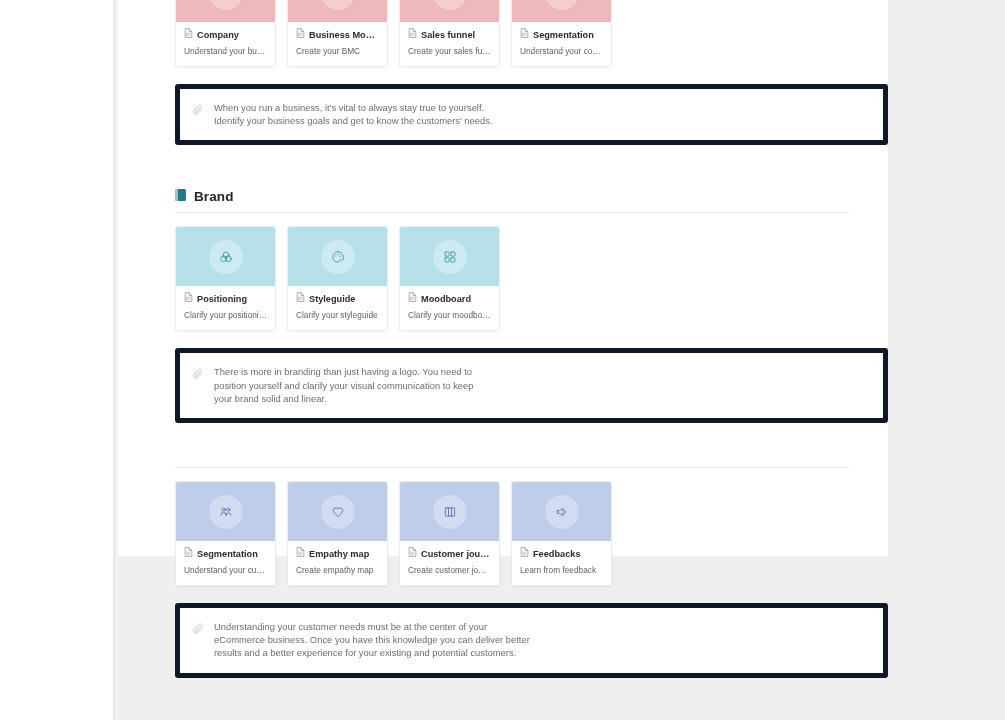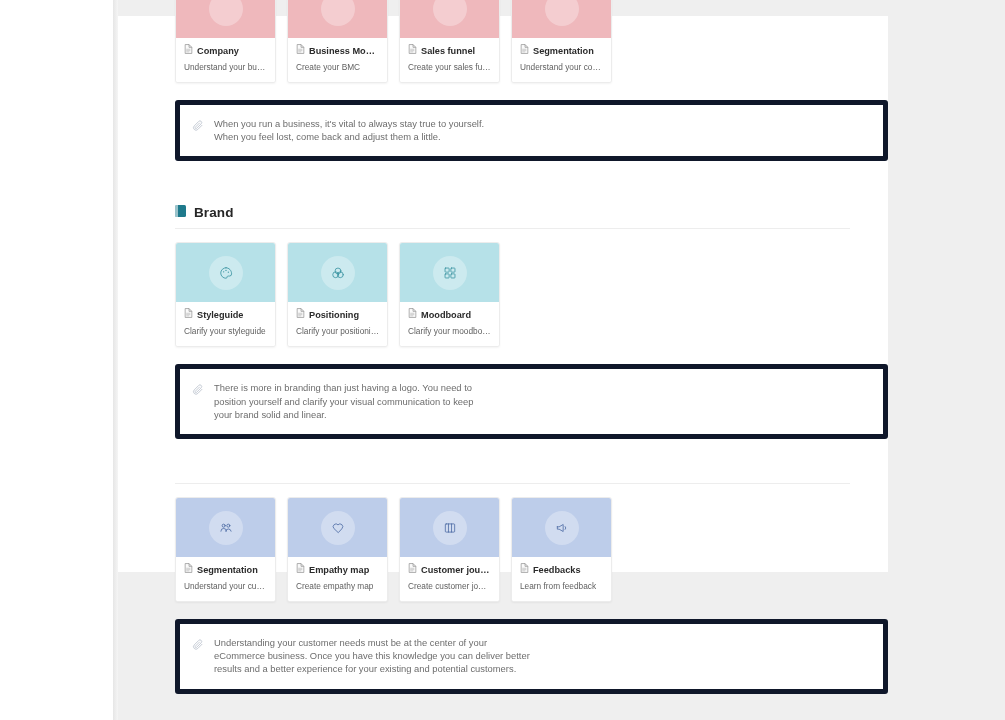--- a/index.html
+++ b/index.html
@@ -19,21 +19,21 @@
   }
   .left-strip-edge {
     position: absolute; left: 113px; top: 0; width: 5px; height: 720px;
     background: linear-gradient(to right, #e6e6e6, #f5f5f5);
   }
   .right-gutter {
     position: absolute; left: 888px; top: 0; width: 117px; height: 720px;
     background: #efefef;
   }
   .content {
-    position: absolute; left: 118px; top: 16px; width: 770px; height: 556px;
+    position: absolute; left: 118px; top: 0; width: 770px; height: 556px;
     background: #ffffff;
     padding: 0;
   }
   .inner { position: relative; width: 770px; }
 
   
   .card-row { display: flex; gap: 11px; padding-left: 57px; }
   .card {
     background: #ffffff;
     border: 1px solid #ececec;
@@ -173,73 +173,73 @@
             </div>
           </div>
         </div>
         <div style="height: 17px;"></div>
         <div class="note">
           <span class="note-ico"><svg width="12" height="13" viewBox="0 0 24 24" fill="none" stroke="#b9c0cc" stroke-width="1.6" stroke-linecap="round" stroke-linejoin="round">
               <path d="M20 11.5l-8.4 8.4a5 5 0 01-7.1-7.1l8.9-8.9a3.4 3.4 0 114.8 4.8l-8.9 8.9a1.7 1.7 0 11-2.4-2.4l8-8"></path>
             </svg></span>
           <div class="note-text">
             <div>When you run a business, it's vital to always stay true to yourself.</div>
-            <div>When you feel lost, come back and adjust them a little.</div>
+            <div>Identify your business goals and get to know the customers' needs.</div>
           </div>
         </div>
         <div class="spacer-lg"></div>
         <div class="section-head">
           <span class="sec-ico" style="background: rgb(31, 122, 140);"></span>
           <span class="section-title">Brand</span>
         </div>
         <div class="section-rule"></div>
         <div class="card-row">
           <div class="card" style="width: 101px;">
             <div class="card-thumb" style="background: rgb(182, 225, 232);">
               <div class="thumb-circle">
                 <svg width="14" height="14" viewBox="0 0 24 24">
+                  <circle cx="12" cy="8.5" r="5" stroke="#2f8d9c" fill="none" stroke-width="1.3" stroke-linecap="round" stroke-linejoin="round"></circle>
+                  <circle cx="8" cy="15" r="5" stroke="#2f8d9c" fill="none" stroke-width="1.3" stroke-linecap="round" stroke-linejoin="round"></circle>
+                  <circle cx="16" cy="15" r="5" stroke="#2f8d9c" fill="none" stroke-width="1.3" stroke-linecap="round" stroke-linejoin="round"></circle>
+                </svg>
+              </div>
+            </div>
+            <div class="card-body">
+              <div class="card-title">
+                <span class="doc-ico"><svg width="9" height="10" viewBox="0 0 16 18">
+                    <path d="M2 1h7l5 5v11H2z" fill="#fafafa" stroke="#8a8a8a" stroke-width="1.2" stroke-linejoin="round"></path>
+                    <path d="M9 1v5h5" fill="none" stroke="#8a8a8a" stroke-width="1.2" stroke-linejoin="round"></path>
+                    <path d="M4.6 9.5h6M4.6 12h6M4.6 14.2h4" stroke="#b0b0b0" stroke-width="1.1" stroke-linecap="round"></path>
+                  </svg></span>
+                <span class="t">Positioning</span>
+              </div>
+              <div class="card-sub">Clarify your positioning</div>
+            </div>
+          </div>
+          <div class="card" style="width: 101px;">
+            <div class="card-thumb" style="background: rgb(182, 225, 232);">
+              <div class="thumb-circle">
+                <svg width="14" height="14" viewBox="0 0 24 24">
                   <path d="M12 3a9 9 0 100 18c1.2 0 1.8-.9 1.8-1.8 0-1.6 1.2-2 2.4-2H18a3.6 3.6 0 003.6-3.6C21.6 7.6 17.3 3 12 3z" stroke="#2f8d9c" fill="none" stroke-width="1.3" stroke-linecap="round" stroke-linejoin="round"></path>
                   <circle cx="8" cy="10" r="1" fill="#2f8d9c"></circle>
                   <circle cx="12" cy="7.5" r="1" fill="#2f8d9c"></circle>
                   <circle cx="16" cy="10.5" r="1" fill="#2f8d9c"></circle>
                 </svg>
               </div>
             </div>
             <div class="card-body">
               <div class="card-title">
                 <span class="doc-ico"><svg width="9" height="10" viewBox="0 0 16 18">
                     <path d="M2 1h7l5 5v11H2z" fill="#fafafa" stroke="#8a8a8a" stroke-width="1.2" stroke-linejoin="round"></path>
                     <path d="M9 1v5h5" fill="none" stroke="#8a8a8a" stroke-width="1.2" stroke-linejoin="round"></path>
                     <path d="M4.6 9.5h6M4.6 12h6M4.6 14.2h4" stroke="#b0b0b0" stroke-width="1.1" stroke-linecap="round"></path>
                   </svg></span>
                 <span class="t">Styleguide</span>
               </div>
               <div class="card-sub">Clarify your styleguide</div>
-            </div>
-          </div>
-          <div class="card" style="width: 101px;">
-            <div class="card-thumb" style="background: rgb(182, 225, 232);">
-              <div class="thumb-circle">
-                <svg width="14" height="14" viewBox="0 0 24 24">
-                  <circle cx="12" cy="8.5" r="5" stroke="#2f8d9c" fill="none" stroke-width="1.3" stroke-linecap="round" stroke-linejoin="round"></circle>
-                  <circle cx="8" cy="15" r="5" stroke="#2f8d9c" fill="none" stroke-width="1.3" stroke-linecap="round" stroke-linejoin="round"></circle>
-                  <circle cx="16" cy="15" r="5" stroke="#2f8d9c" fill="none" stroke-width="1.3" stroke-linecap="round" stroke-linejoin="round"></circle>
-                </svg>
-              </div>
-            </div>
-            <div class="card-body">
-              <div class="card-title">
-                <span class="doc-ico"><svg width="9" height="10" viewBox="0 0 16 18">
-                    <path d="M2 1h7l5 5v11H2z" fill="#fafafa" stroke="#8a8a8a" stroke-width="1.2" stroke-linejoin="round"></path>
-                    <path d="M9 1v5h5" fill="none" stroke="#8a8a8a" stroke-width="1.2" stroke-linejoin="round"></path>
-                    <path d="M4.6 9.5h6M4.6 12h6M4.6 14.2h4" stroke="#b0b0b0" stroke-width="1.1" stroke-linecap="round"></path>
-                  </svg></span>
-                <span class="t">Positioning</span>
-              </div>
-              <div class="card-sub">Clarify your positioning</div>
             </div>
           </div>
           <div class="card" style="width: 101px;">
             <div class="card-thumb" style="background: rgb(182, 225, 232);">
               <div class="thumb-circle">
                 <svg width="14" height="14" viewBox="0 0 24 24">
                   <rect x="3.5" y="3.5" width="7" height="7" rx="1" stroke="#2f8d9c" fill="none" stroke-width="1.3" stroke-linecap="round" stroke-linejoin="round"></rect>
                   <rect x="13.5" y="3.5" width="7" height="7" rx="1" stroke="#2f8d9c" fill="none" stroke-width="1.3" stroke-linecap="round" stroke-linejoin="round"></rect>
                   <rect x="3.5" y="13.5" width="7" height="7" rx="1" stroke="#2f8d9c" fill="none" stroke-width="1.3" stroke-linecap="round" stroke-linejoin="round"></rect>
                   <rect x="13.5" y="13.5" width="7" height="7" rx="1" stroke="#2f8d9c" fill="none" stroke-width="1.3" stroke-linecap="round" stroke-linejoin="round"></rect>

